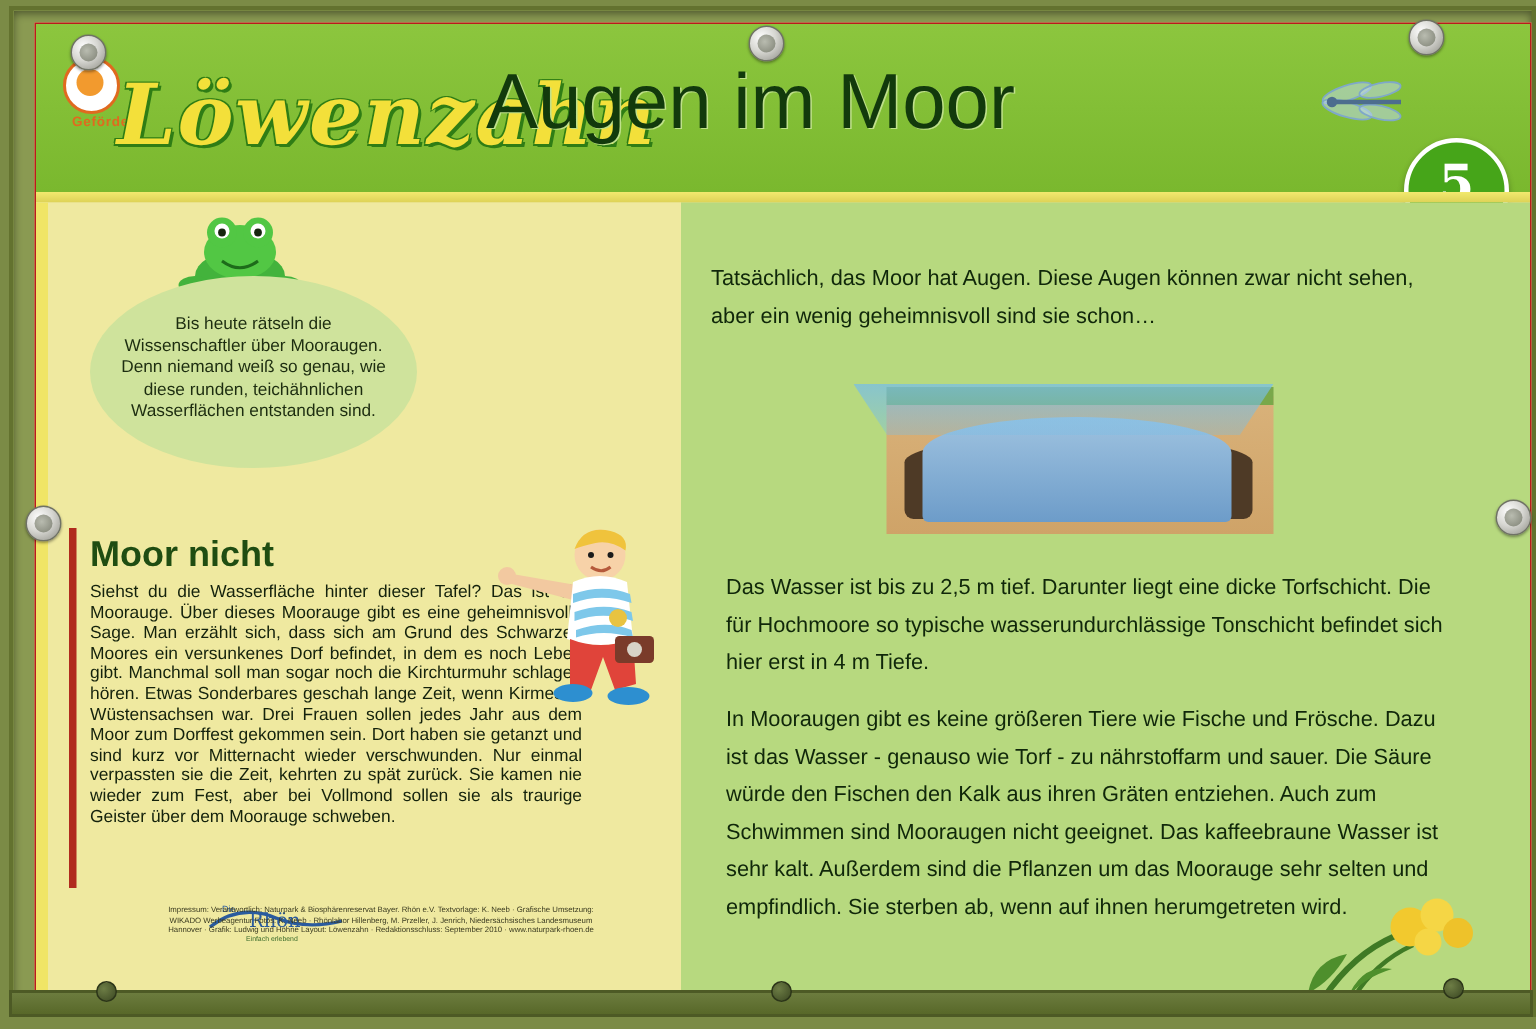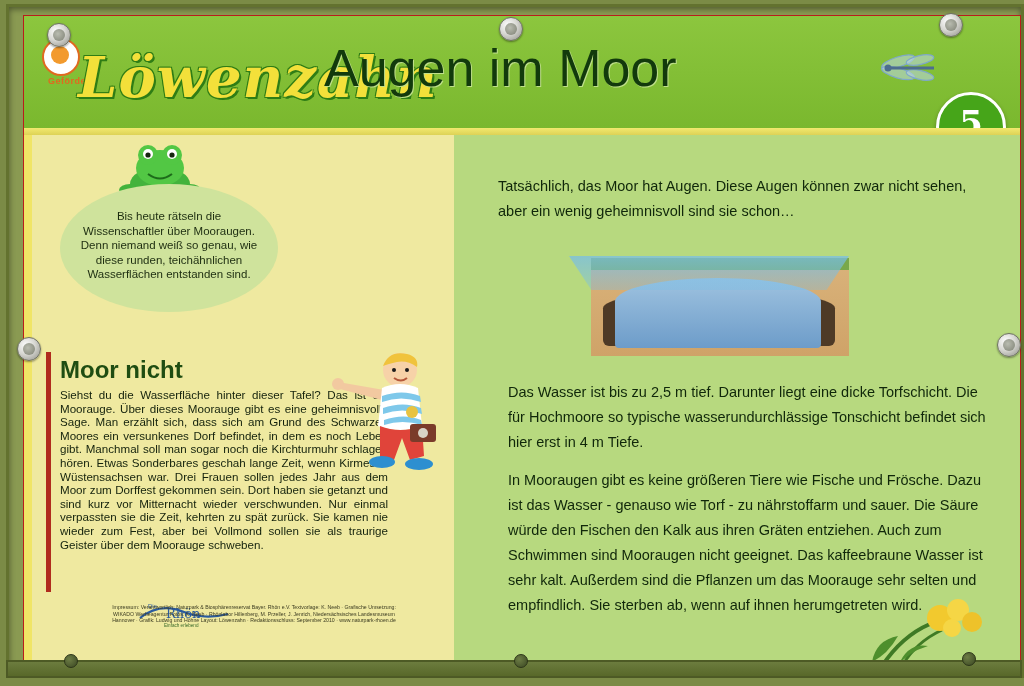--- a/index.html
+++ b/index.html
@@ -118,21 +118,21 @@
   }
   .rhoen-logo{
     position:absolute;left:112px;top:578px;width:96px;height:40px;
   }
   
   .right-col{
     position:absolute;left:430px;top:119px;width:566px;height:531px;
     background:#b7d97f;
   }
   .rtext{
-    font-size:14.5px;line-height:25px;color:#10270a;margin-left:24px;
+    font-size:14.5px;line-height:25px;color:#10270a;
   }
   .rtext.p1{position:absolute;left:450px;top:158px;width:480px;}
   .rtext.p2{position:absolute;left:460px;top:364px;width:480px;}
   .rtext.p3{position:absolute;left:460px;top:452px;width:480px;}
   
   .diagram{
     position:absolute;left:545px;top:222px;width:280px;height:118px;
   }
   .dia-soil{
     position:absolute;left:22px;top:26px;width:258px;height:92px;

